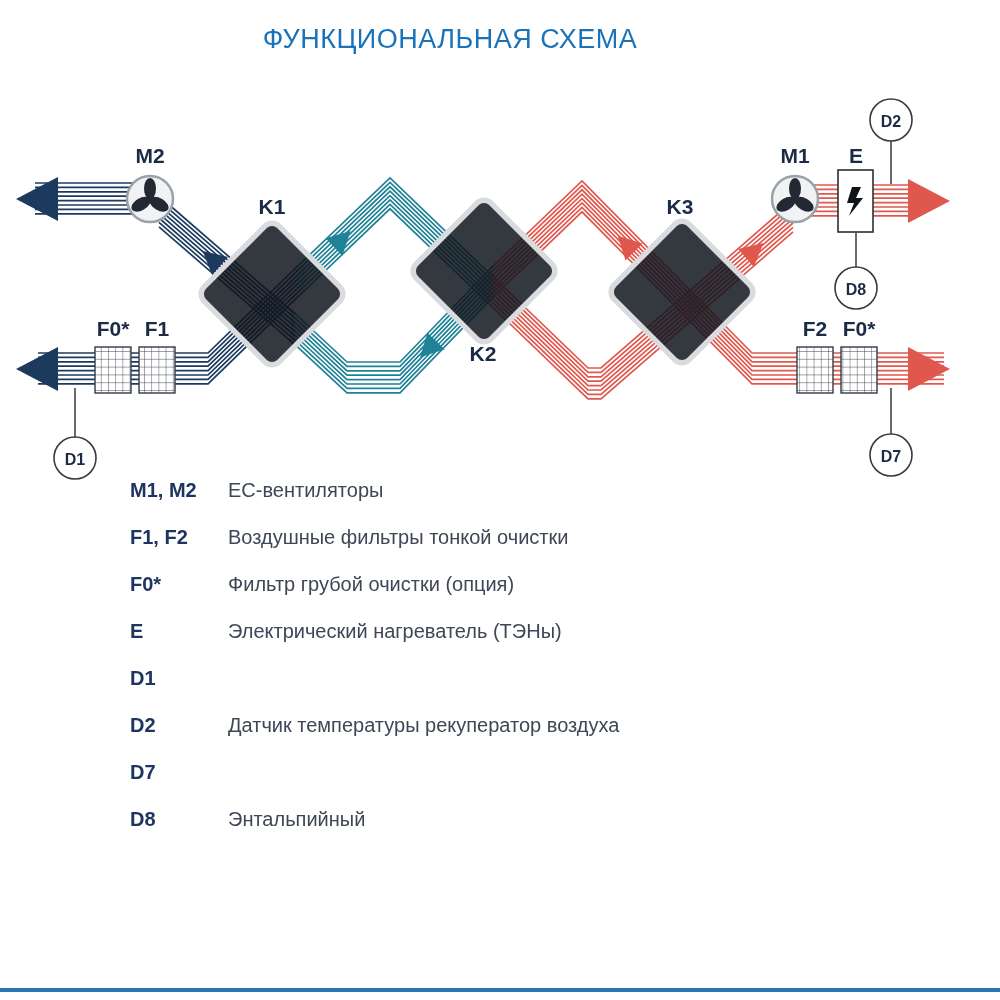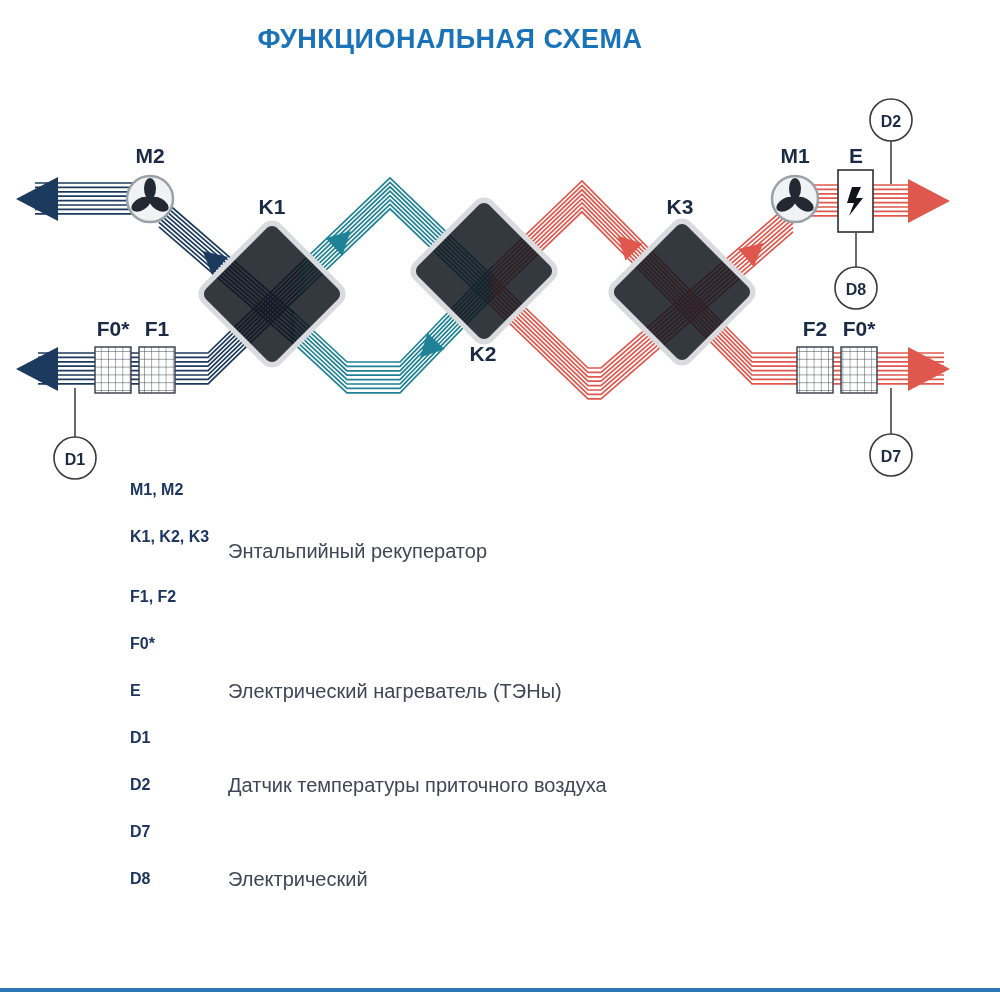--- a/index.html
+++ b/index.html
@@ -2,29 +2,29 @@
 <html><head>
 <meta charset="utf-8">
 <style>
   html,body{margin:0;padding:0;}
   body{
     width:1000px;height:1000px;position:relative;background:#ffffff;
     font-family:"Liberation Sans", sans-serif;color:#1c2b45;overflow:hidden;
   }
   .page-title{
     position:absolute;top:24px;left:0;width:900px;margin:0;
-    text-align:center;font-size:27px;font-weight:700;letter-spacing:.5px;
+    text-align:center;font-size:27px;font-weight:400;letter-spacing:.5px;
     color:#1a73b8;
   }
   svg.diagram{position:absolute;top:0;left:0;}
   .legend{position:absolute;top:476px;left:130px;width:780px;}
   .legend-row{display:flex;align-items:flex-start;margin-bottom:19px;}
   .legend-row.tall{margin-bottom:18px;}
   .legend-key{
-    width:98px;flex:0 0 98px;font-weight:700;font-size:16px;line-height:28px;
+    width:98px;flex:0 0 98px;font-weight:700;font-size:20px;line-height:28px;
     color:#1d3560;
   }
   .legend-desc{font-size:20px;line-height:28px;color:#3f4656;padding-top:0;}
   .legend-row.tall .legend-desc{padding-top:14px;}
   .footer-rule{position:absolute;left:0;right:0;top:988px;height:4px;background:#2e75b6;}
   .diagram-label{font-weight:700;font-size:21px;fill:#1c2b45;}
   .sensor-label{font-weight:700;font-size:16px;fill:#1c2b45;}
 </style>
 </head>
 <body>
@@ -226,44 +226,43 @@
   <text class="diagram-label" x="680" y="214" text-anchor="middle">K3</text>
   <text class="diagram-label" x="113" y="336" text-anchor="middle">F0*</text>
   <text class="diagram-label" x="157" y="336" text-anchor="middle">F1</text>
   <text class="diagram-label" x="815" y="336" text-anchor="middle">F2</text>
   <text class="diagram-label" x="859" y="336" text-anchor="middle">F0*</text>
 </svg>
 
 <div class="legend">
   <div class="legend-row">
     <div class="legend-key">M1, M2</div>
-  </div>
-  <div class="legend-row tall">
-    <div class="legend-key">K1, K2, K3</div>
-    <div class="legend-desc">Энтальпийный рекуператор</div>
+    <div class="legend-desc">EC-вентиляторы</div>
   </div>
   <div class="legend-row">
     <div class="legend-key">F1, F2</div>
+    <div class="legend-desc">Воздушные фильтры тонкой очистки</div>
   </div>
   <div class="legend-row">
     <div class="legend-key">F0*</div>
+    <div class="legend-desc">Фильтр грубой очистки (опция)</div>
   </div>
   <div class="legend-row">
     <div class="legend-key">E</div>
     <div class="legend-desc">Электрический нагреватель (ТЭНы)</div>
   </div>
   <div class="legend-row">
     <div class="legend-key">D1</div>
   </div>
   <div class="legend-row">
     <div class="legend-key">D2</div>
-    <div class="legend-desc">Датчик температуры приточного воздуха</div>
+    <div class="legend-desc">Датчик температуры рекуператор воздуха</div>
   </div>
   <div class="legend-row">
     <div class="legend-key">D7</div>
   </div>
   <div class="legend-row">
     <div class="legend-key">D8</div>
-    <div class="legend-desc">Электрический</div>
+    <div class="legend-desc">Энтальпийный</div>
   </div>
 </div>
 
 <div class="footer-rule"></div>
 
 </body></html>

